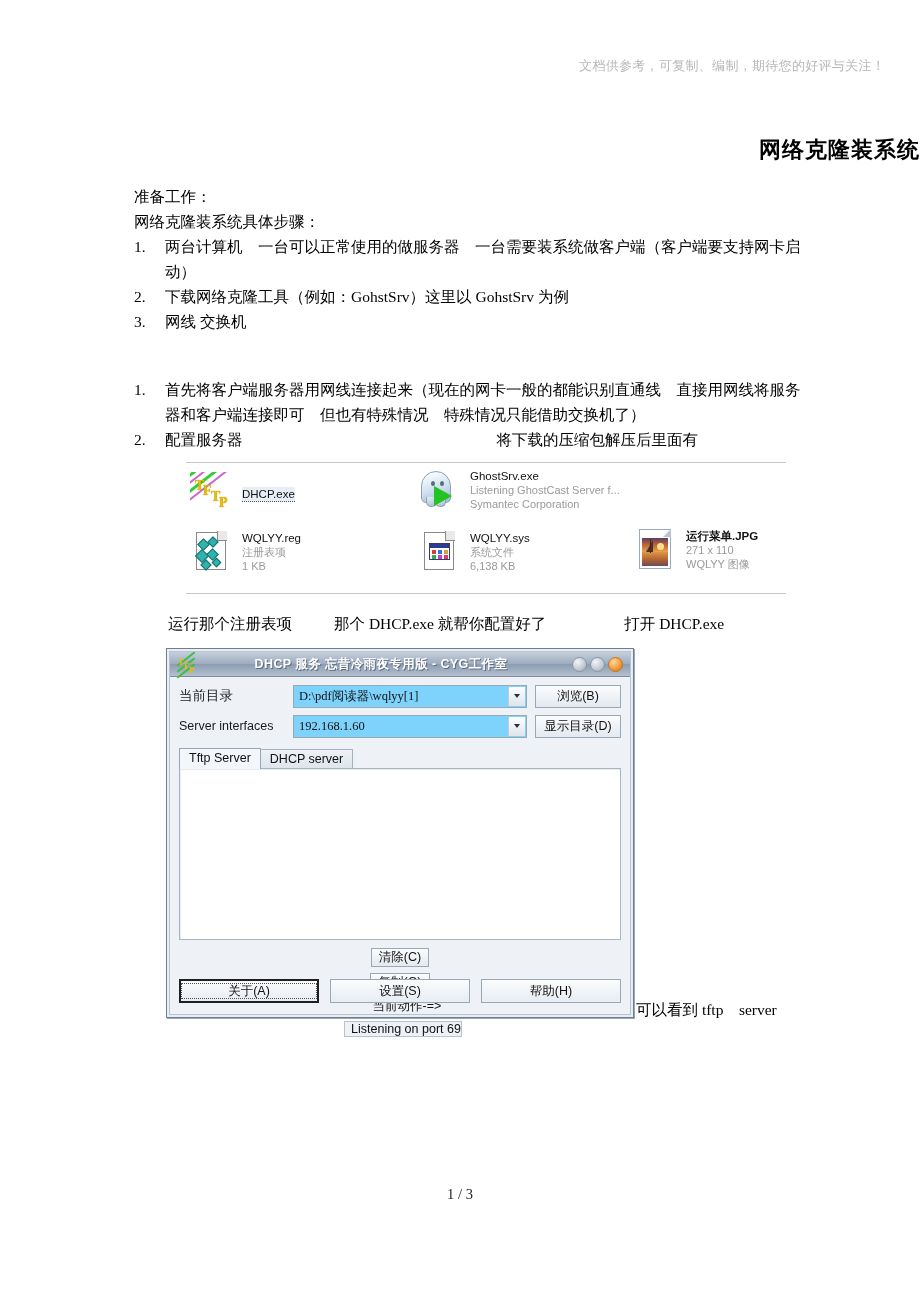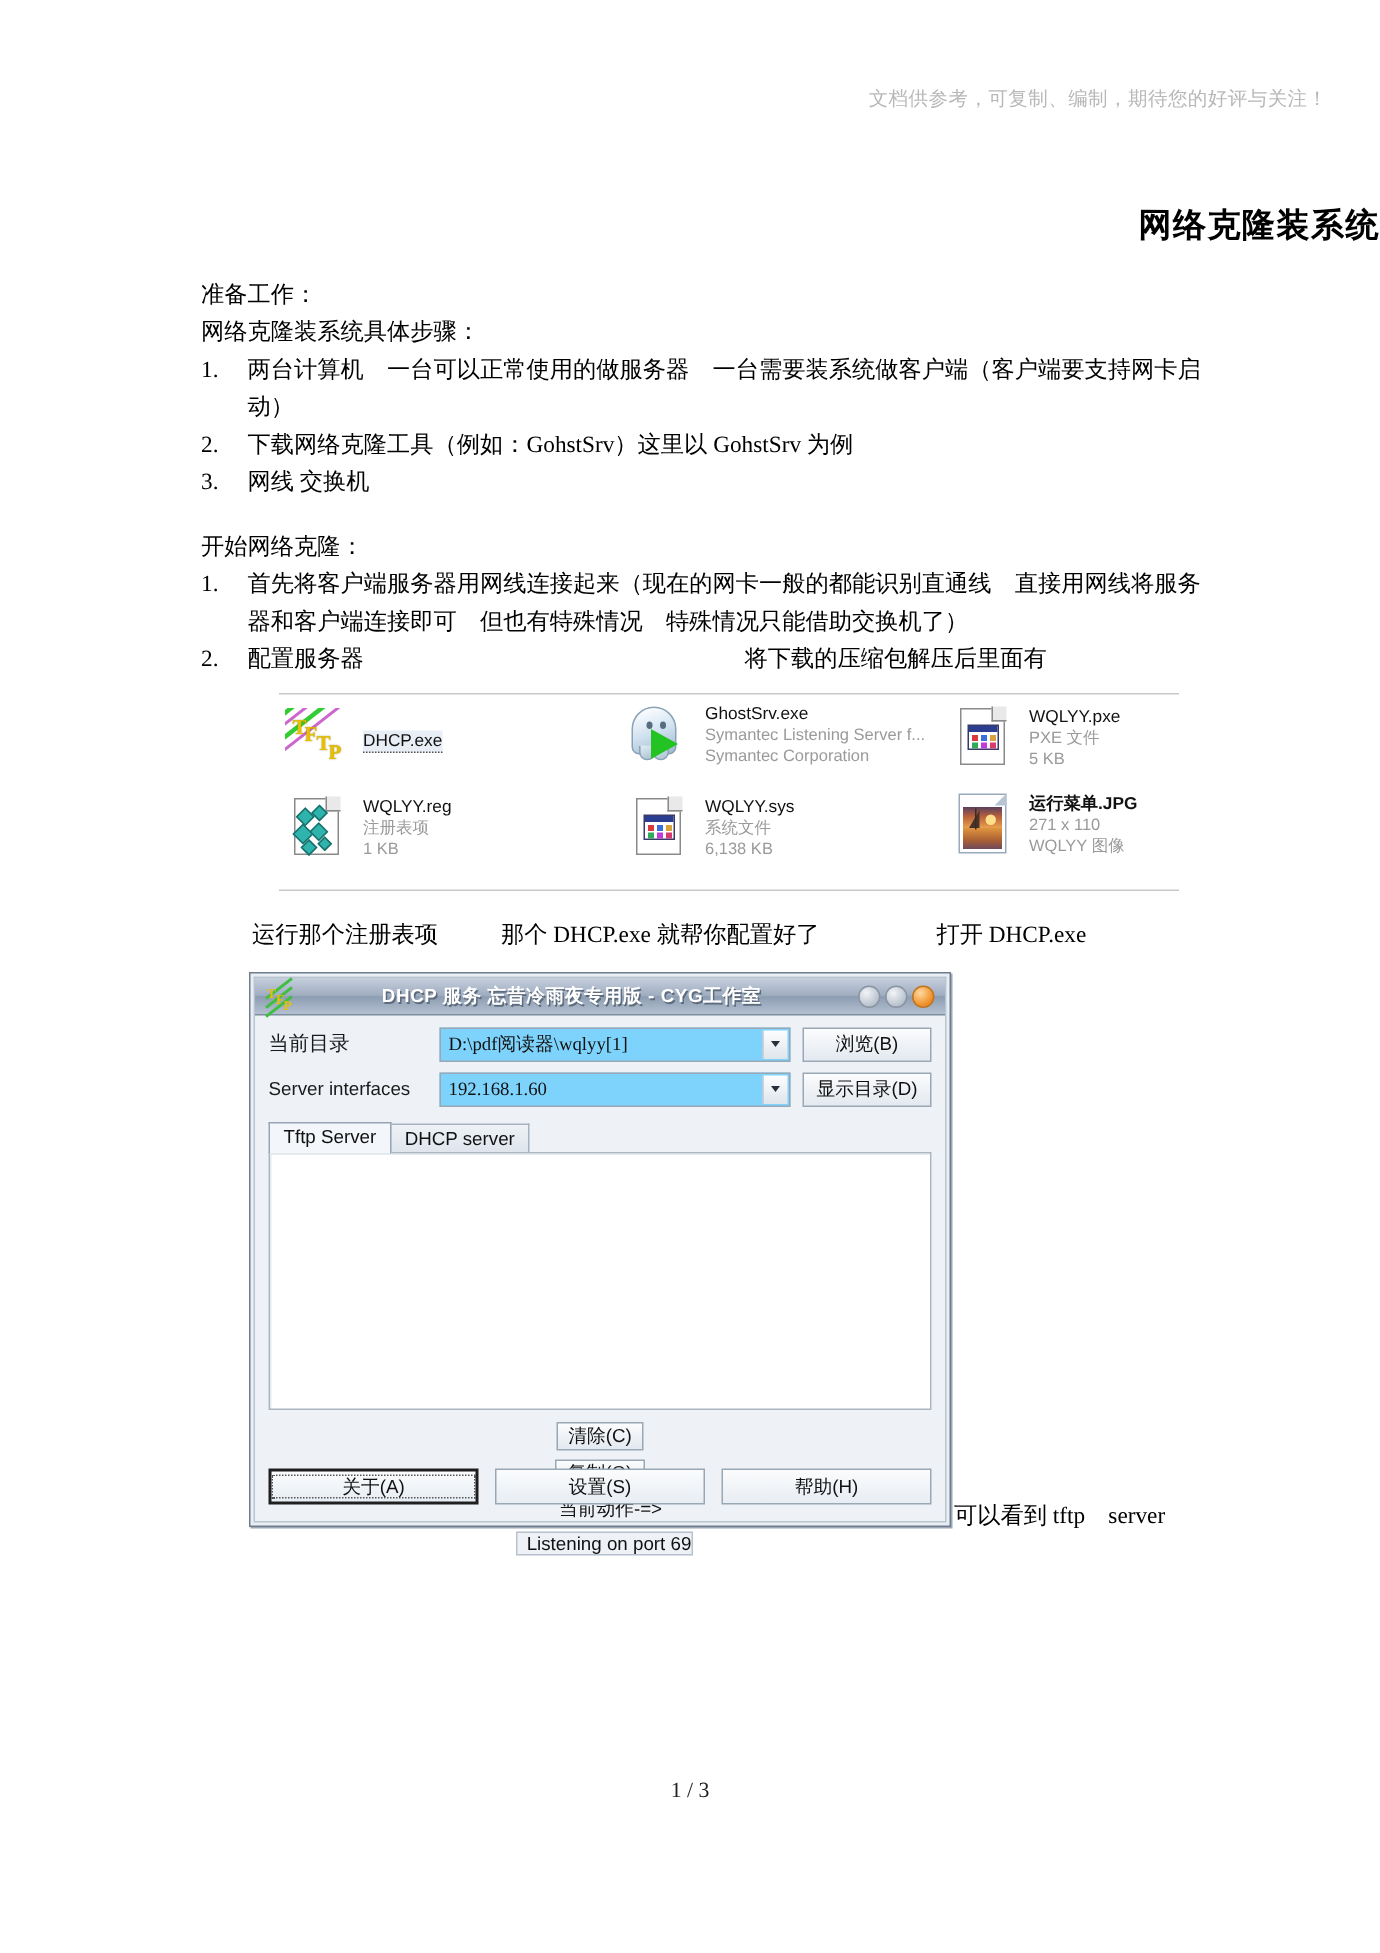--- a/index.html
+++ b/index.html
@@ -347,23 +347,20 @@
         <span class="num">2.</span>
         <span class="indent-wrap">下载网络克隆工具（例如：GohstSrv）这里以 GohstSrv 为例</span>
       </li>
       <li>
         <span class="num">3.</span>
         <span class="indent-wrap">网线 交换机</span>
       </li>
     </ol>
   </div>
 
-  <div class="body-block" style="top:352px;">
-    <p class="para">开始网络克隆：</p>
-  </div>
 
   <div class="body-block" style="top:377px;">
     <ol class="steps">
       <li>
         <span class="num">1.</span>
         <span class="indent-wrap">首先将客户端服务器用网线连接起来（现在的网卡一般的都能识别直通线　直接用网线将服务器和客户端连接即可　但也有特殊情况　特殊情况只能借助交换机了）</span>
       </li>
       <li style="white-space:nowrap;">
         <span class="num">2.</span>
         <span>配置服务器</span>
@@ -401,45 +398,25 @@
           <div class="ic-ghost">
             <div class="ghost-body">
               <div class="ghost-eye" style="left:9px;"></div>
               <div class="ghost-eye" style="left:18px;"></div>
             </div>
             <div class="ghost-play"></div>
           </div>
         </div>
         <div class="ftext">
           <div class="fname">GhostSrv.exe</div>
-          <div class="fmeta">Symantec Listening Server f...</div>
+          <div class="fmeta">Listening GhostCast Server f...</div>
           <div class="fmeta">Symantec Corporation</div>
         </div>
       </div>
 
-      <div class="fitem" style="left:448px; top:2px;">
-        <div class="ficon">
-          <div class="ic-page"></div>
-          <div class="ic-fold"></div>
-          <div class="ic-win">
-            <div class="tb"></div>
-            <div class="cell" style="left:2px;  top:6px;  background:#d93b3b;"></div>
-            <div class="cell" style="left:8px;  top:6px;  background:#3b6fd9;"></div>
-            <div class="cell" style="left:14px; top:6px;  background:#d9a33b;"></div>
-            <div class="cell" style="left:2px;  top:11px; background:#2faa5a;"></div>
-            <div class="cell" style="left:8px;  top:11px; background:#c03bd9;"></div>
-            <div class="cell" style="left:14px; top:11px; background:#d93b6f;"></div>
-          </div>
-        </div>
-        <div class="ftext">
-          <div class="fname">WQLYY.pxe</div>
-          <div class="fmeta">PXE 文件</div>
-          <div class="fmeta">5 KB</div>
-        </div>
-      </div>
 
       <div class="fitem" style="left:4px; top:62px;">
         <div class="ficon">
           <div class="ic-page"></div>
           <div class="ic-fold"></div>
           <div class="ic-reg">
             <div class="reg-cube" style="left:5px;  top:8px;  width:9px; height:9px;"></div>
             <div class="reg-cube" style="left:15px; top:6px;  width:8px; height:8px;"></div>
             <div class="reg-cube" style="left:3px;  top:19px; width:10px;height:10px;"></div>
             <div class="reg-cube" style="left:14px; top:18px; width:9px; height:9px;"></div>

